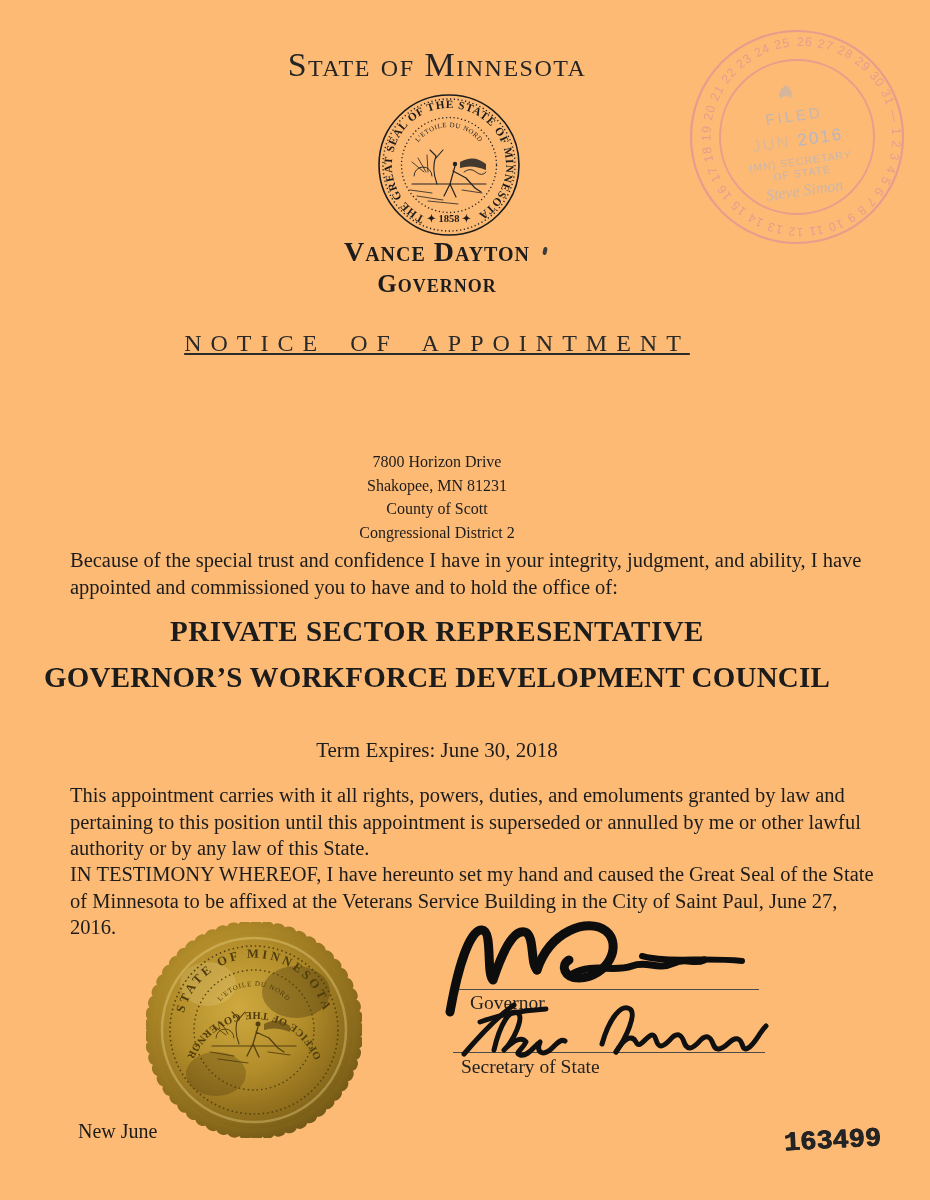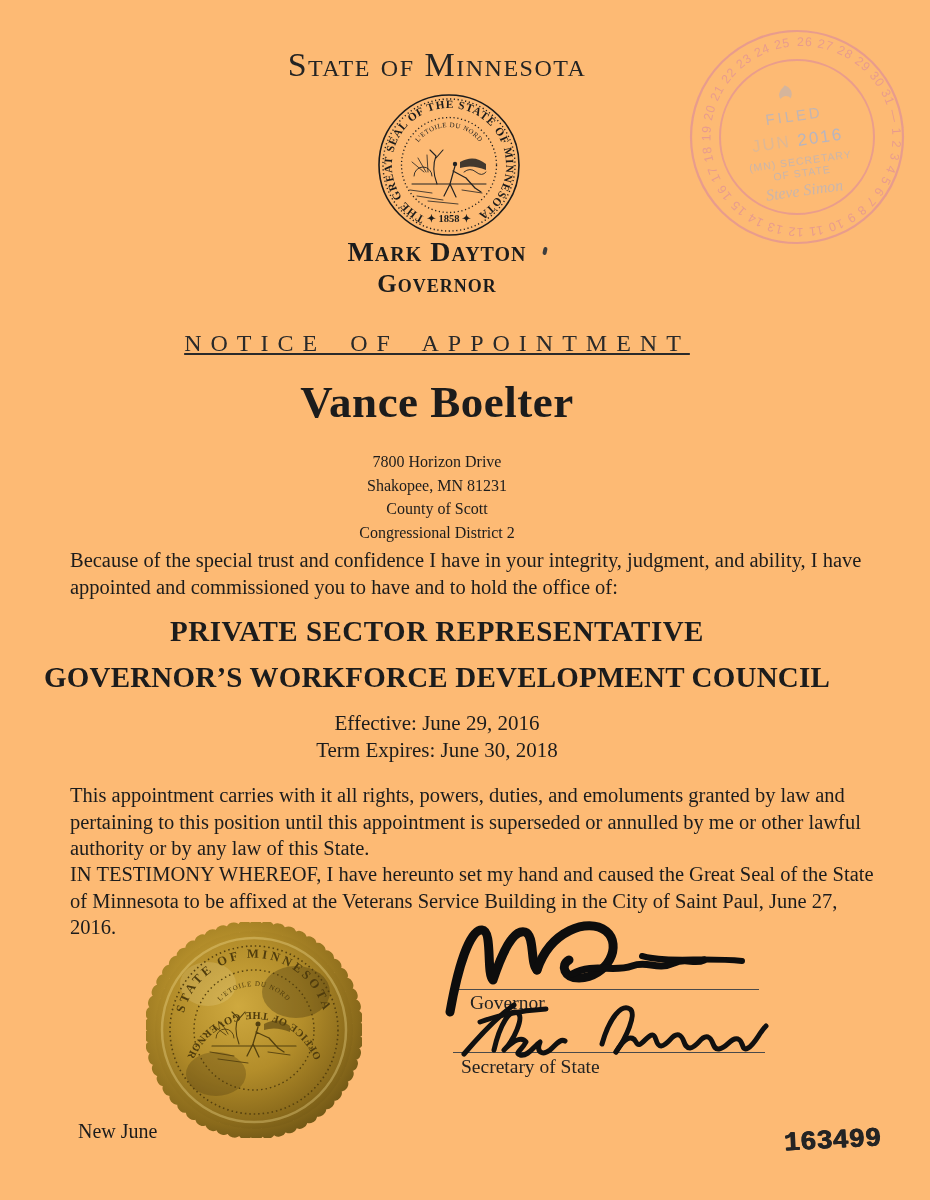--- a/index.html
+++ b/index.html
@@ -85,42 +85,40 @@
         <path d="M 108 60 c 5 3 8 8 4 14 c -2 -4 -7 -4 -10 -1 c -3 -6 2 -9 6 -13 z" fill="#9fb0d4" opacity="0.5"></path>
         <text class="sans" x="113" y="97" text-anchor="middle" font-size="15" letter-spacing="3" opacity="0.8" fill="#a6b3d2">FILED</text>
         <text class="sans" x="113" y="122" text-anchor="middle" font-size="17" letter-spacing="2" fill="#a6b3d2"><tspan fill-opacity="0.4">JUN</tspan><tspan dx="7" fill-opacity="0.95">2016</tspan></text>
         <text class="sans" x="113" y="141" text-anchor="middle" font-size="10.5" letter-spacing="1" opacity="0.7" fill="#a6b3d2">(MN) SECRETARY</text>
         <text class="sans" x="113" y="153" text-anchor="middle" font-size="10.5" letter-spacing="1" opacity="0.7" fill="#a6b3d2">OF STATE</text>
         <text x="113" y="172" text-anchor="middle" font-size="16" font-style="italic" opacity="0.7" fill="#a6b3d2">Steve Simon</text>
       </g>
     </g>
   </svg>
 
-  <div class="abs centered gov-name">Mark Dayton</div>
+  <div class="abs centered gov-name">Vance Dayton</div>
   <div class="abs centered gov-role">Governor</div>
   <div class="abs ink-speck"></div>
 
   <div class="abs centered notice">NOTICE OF APPOINTMENT</div>
 
-  <div class="abs centered appointee">Vance Boelter</div>
   <div class="abs centered addr">
     <div>7800 Horizon Drive</div>
     <div>Shakopee, MN 81231</div>
     <div>County of Scott</div>
     <div>Congressional District 2</div>
   </div>
 
   <div class="abs para p-intro">
     <div>Because of the special trust and confidence I have in your integrity, judgment, and ability, I have</div>
     <div>appointed and commissioned you to have and to hold the office of:</div>
   </div>
 
   <div class="abs centered pos-title">PRIVATE SECTOR REPRESENTATIVE</div>
   <div class="abs centered council">GOVERNOR’S WORKFORCE DEVELOPMENT COUNCIL</div>
-  <div class="abs centered eff">Effective: June 29, 2016</div>
   <div class="abs centered term">Term Expires: June 30, 2018</div>
 
   <div class="abs para p-rights">
     <div>This appointment carries with it all rights, powers, duties, and emoluments granted by law and</div>
     <div>pertaining to this position until this appointment is superseded or annulled by me or other lawful</div>
     <div>authority or by any law of this State.</div>
   </div>
 
   <div class="abs para p-testimony">
     <div>IN TESTIMONY WHEREOF, I have hereunto set my hand and caused the Great Seal of the State</div>

